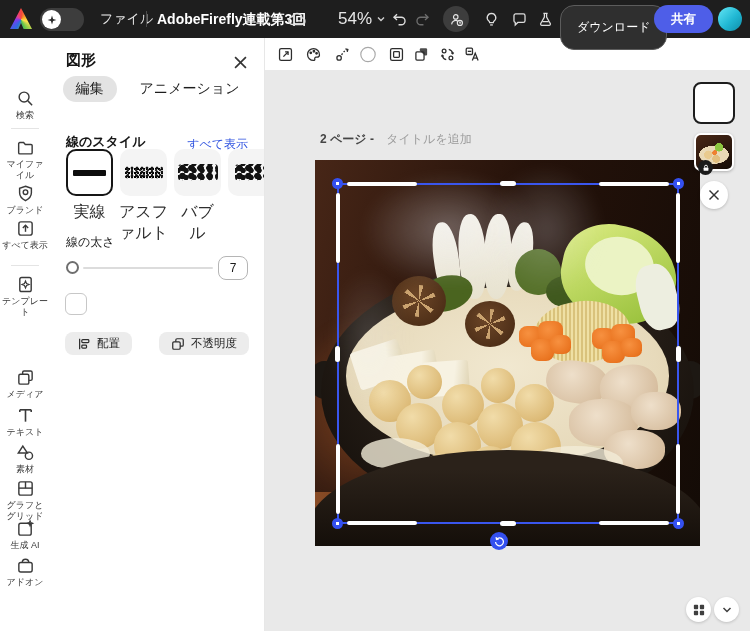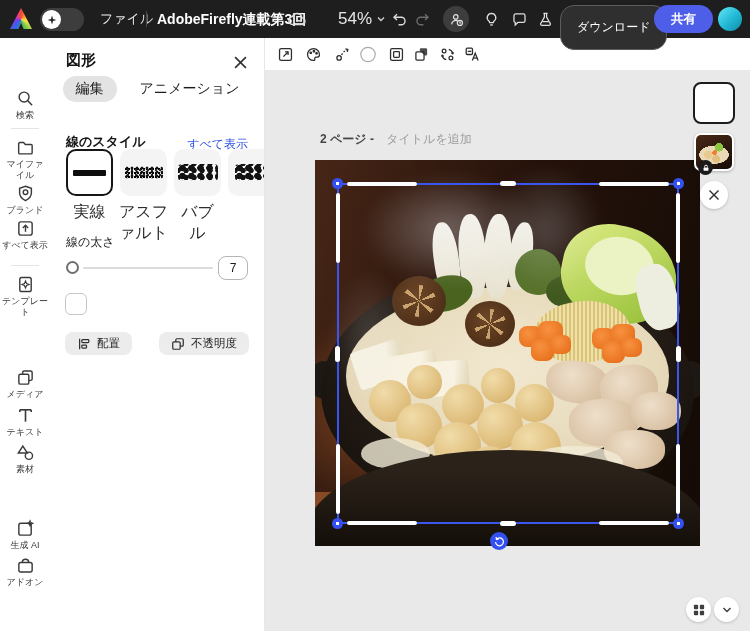--- a/index.html
+++ b/index.html
@@ -288,20 +288,28 @@
       </svg>
       <span class="rail-label">テキスト</span>
     </div>
     <div class="abs rail-item" style="top:405px">
       <svg width="19" height="19" viewBox="0 0 20 20" fill="none" stroke="currentColor" stroke-width="1.5">
         <path d="M7.2 3.2 L12 10.6 H2.4 Z"></path>
           <circle cx="13.6" cy="13.4" r="3.8"></circle>
       </svg>
       <span class="rail-label">素材</span>
     </div>
+    <div class="abs rail-item" style="top:441px">
+      <svg width="19" height="19" viewBox="0 0 20 20" fill="none" stroke="currentColor" stroke-width="1.5">
+        <rect x="3" y="3" width="14" height="14" rx="2"></rect>
+          <line x1="3" y1="9.6" x2="17" y2="9.6"></line>
+          <line x1="10" y1="3" x2="10" y2="9.6"></line>
+      </svg>
+      <span class="rail-label">グラフとグリッド</span>
+    </div>
     <div class="abs rail-item" style="top:481px">
       <svg width="19" height="19" viewBox="0 0 20 20" fill="none" stroke="currentColor" stroke-width="1.5">
         <rect x="3" y="4.5" width="13" height="12.5" rx="2"></rect>
         <path d="M14.8 1.8 l.8 2 2 .8 -2 .8 -.8 2 -.8-2 -2-.8 2-.8 Z" stroke-width="1.2"></path>
       </svg>
       <span class="rail-label">生成 AI</span>
     </div>
     <div class="abs rail-item" style="top:518px">
       <svg width="19" height="19" viewBox="0 0 20 20" fill="none" stroke="currentColor" stroke-width="1.5">
         <rect x="3" y="6.8" width="14" height="10" rx="2"></rect>

